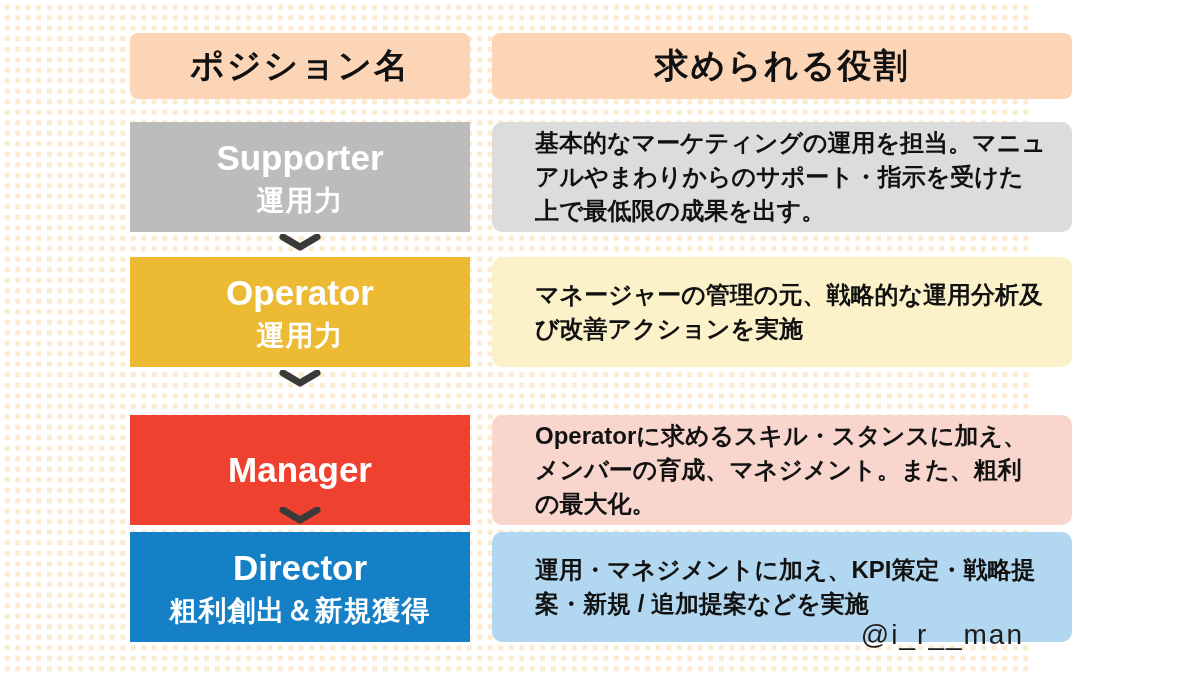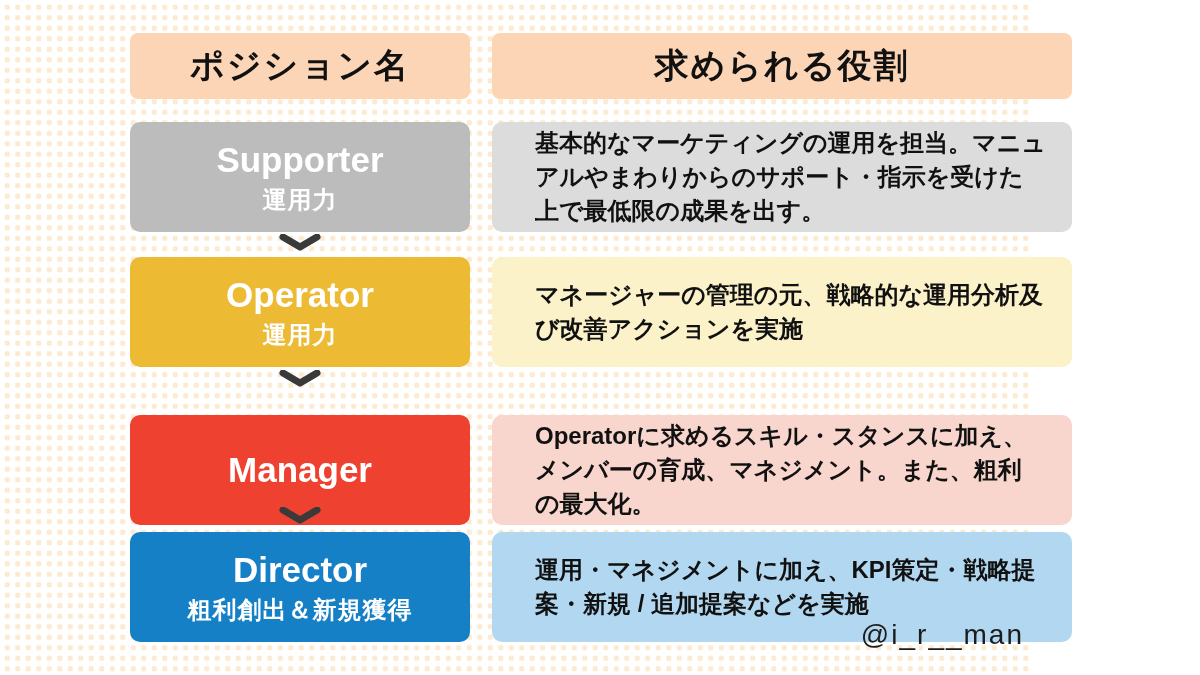--- a/index.html
+++ b/index.html
@@ -41,28 +41,28 @@
     border-radius: 8px;
     color: #111111;
     font-size: 34px;
     font-weight: bold;
     letter-spacing: 2px;
   }
 
   
   .name-cell {
     height: 110px;
-    border-radius: 10px;
+    border-radius: 0;
     color: #ffffff;
     font-weight: bold;
     text-align: center;
     line-height: 1.34;
   }
   .name-cell .en { font-size: 35px; }
-  .name-cell .jp { font-size: 24px; letter-spacing: 1px; }
+  .name-cell .jp { font-size: 28px; letter-spacing: 1px; }
 
   .bg-supporter { background: #bcbcbc; }
   .bg-operator  { background: #ecba33; }
   .bg-manager   { background: #ee4130; }
   .bg-director  { background: #1580c6; }
 
   
   .role-cell {
     height: 110px;
     border-radius: 10px;

